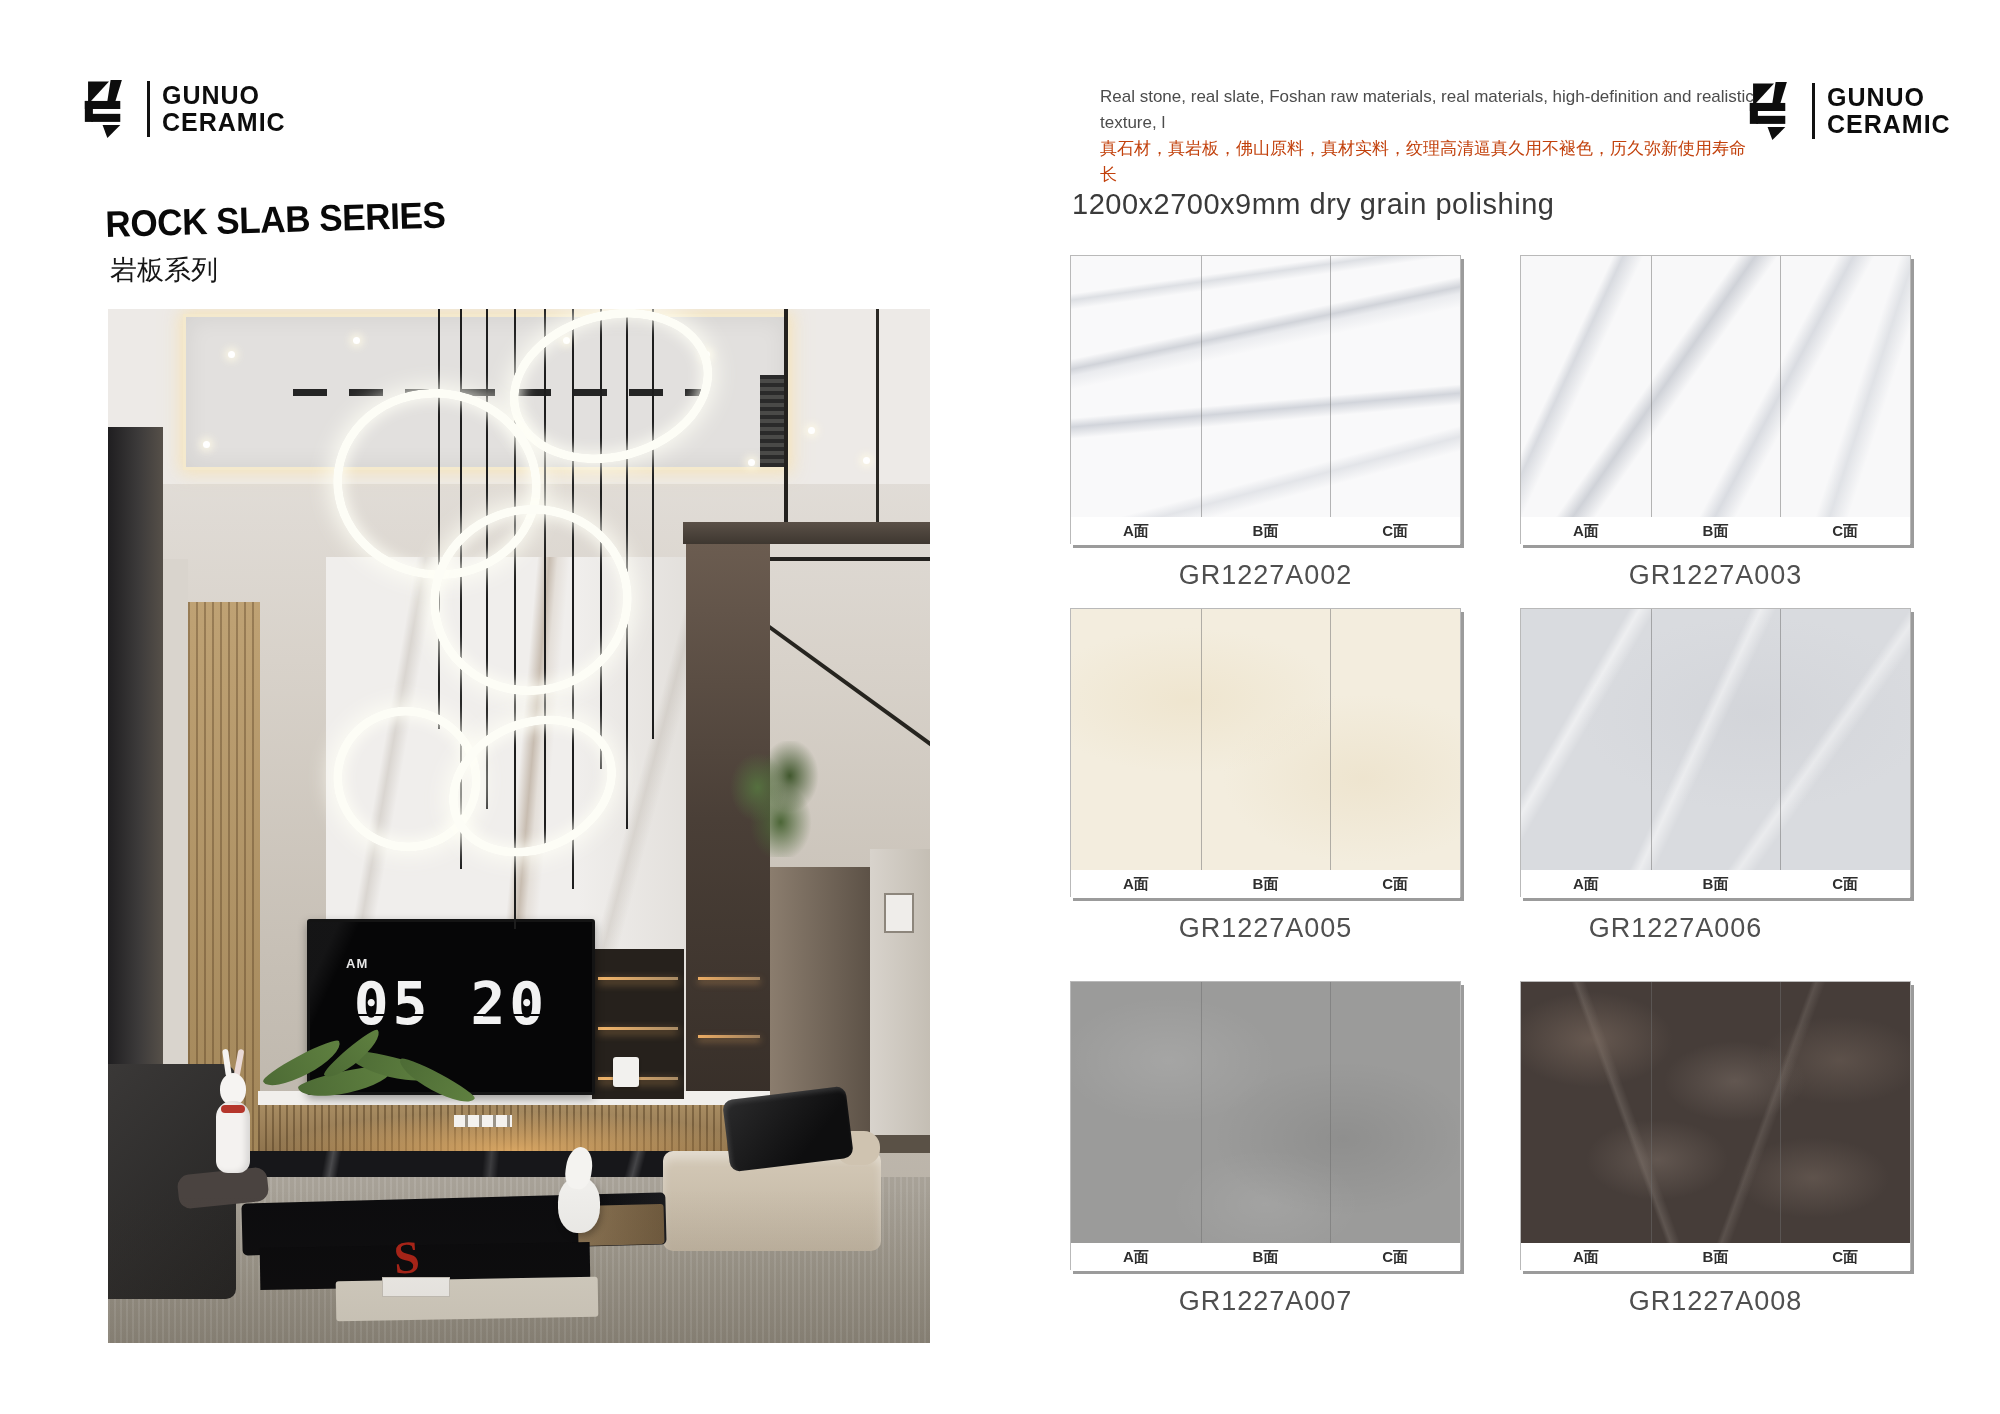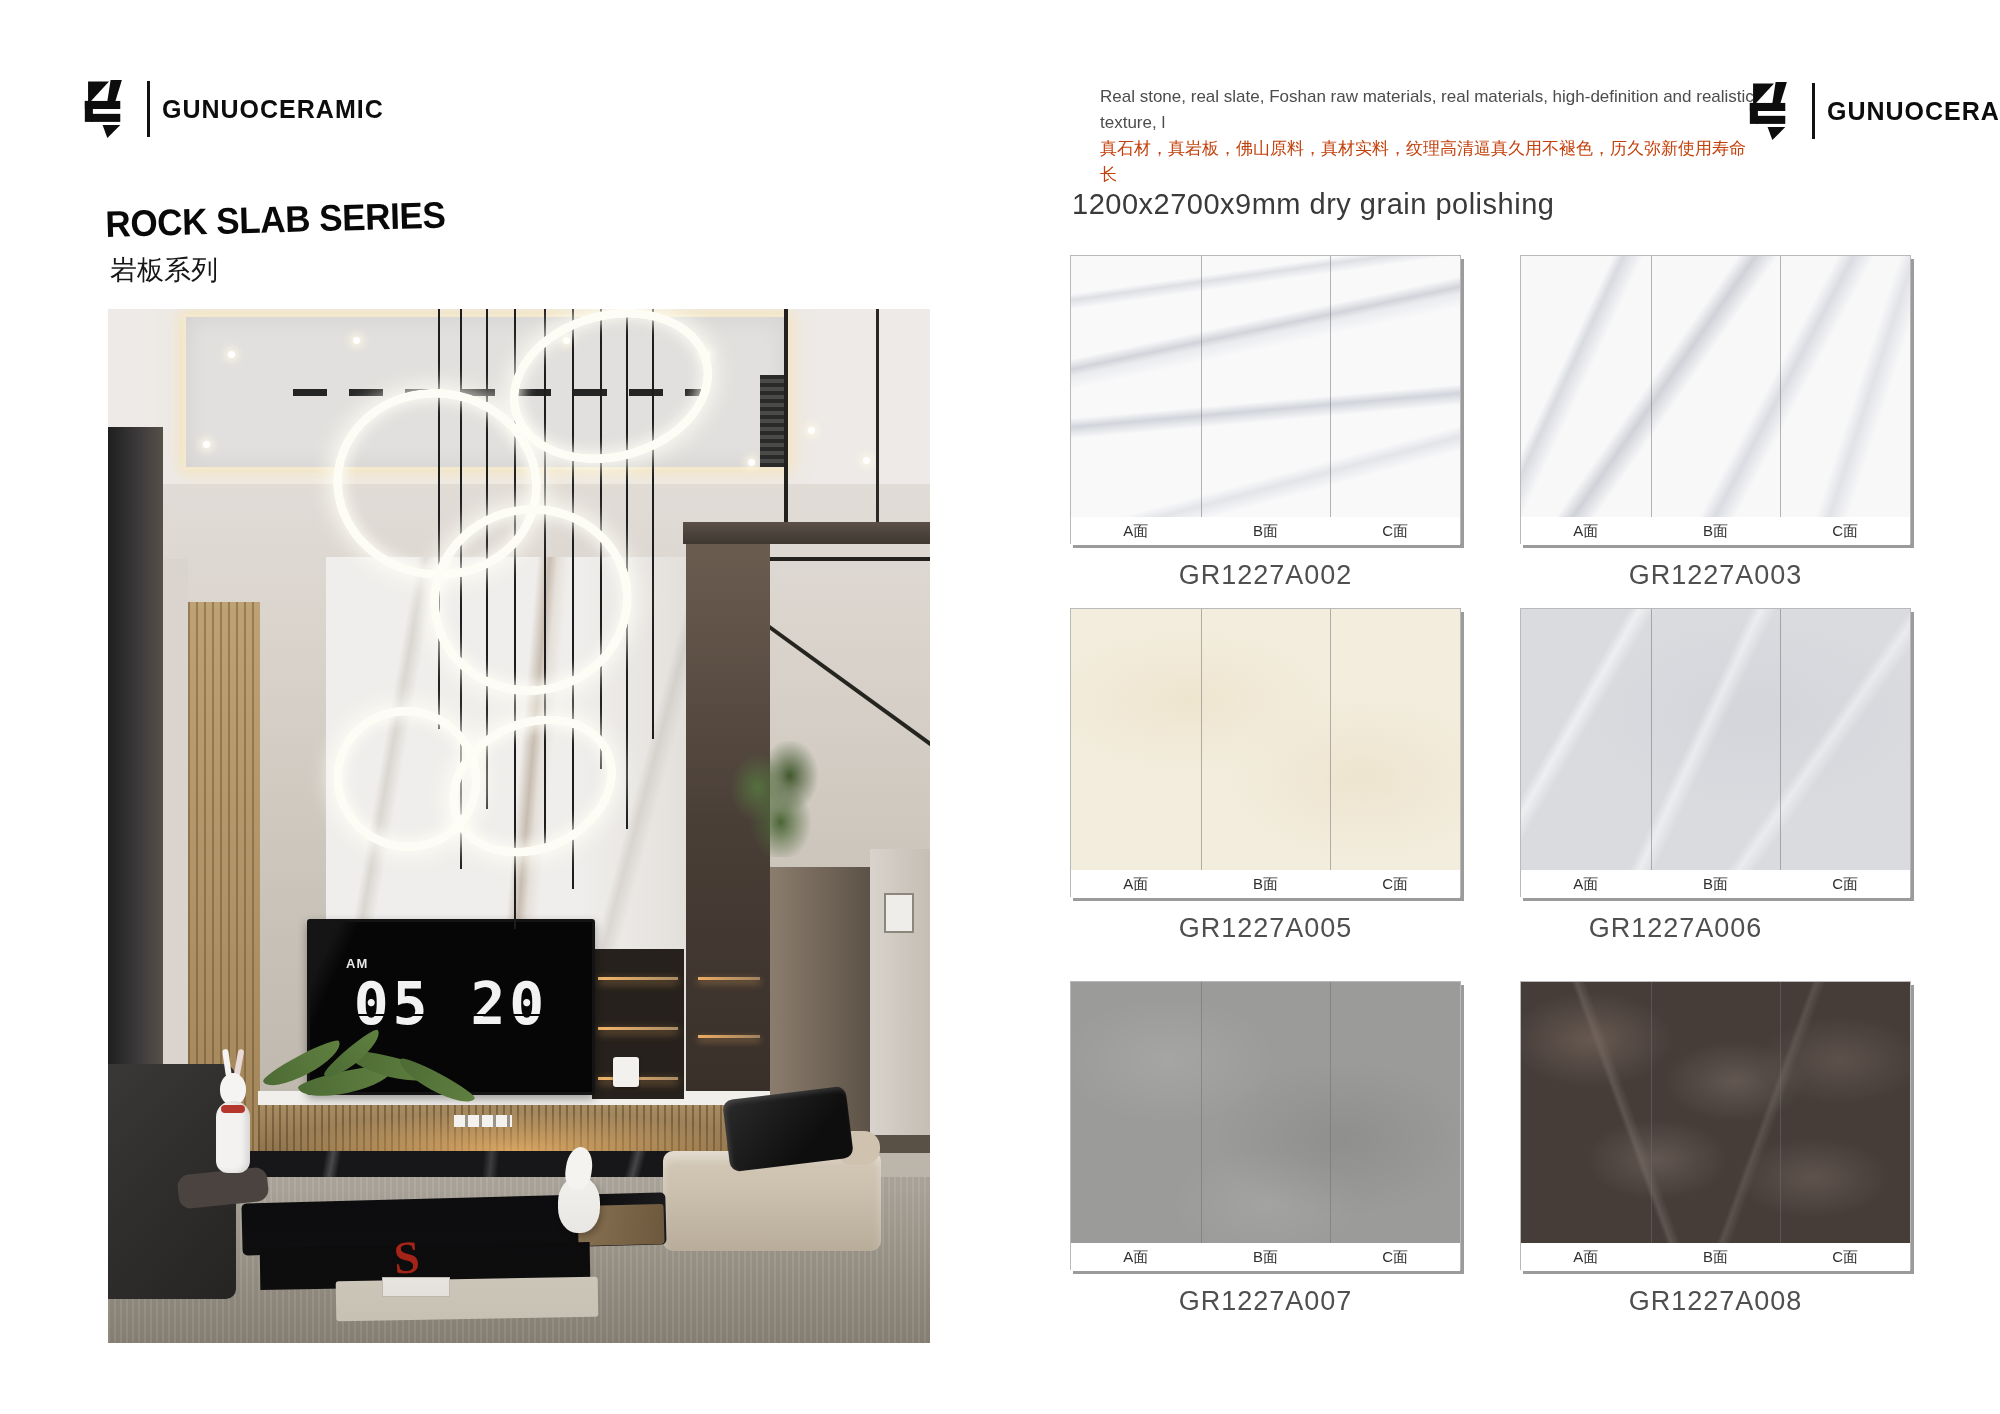--- a/index.html
+++ b/index.html
@@ -5,42 +5,42 @@
   html,body{margin:0;padding:0;background:#ffffff;}
   .page{position:relative;width:2000px;height:1414px;background:#fff;overflow:hidden;
         font-family:"Liberation Sans",sans-serif;color:#222;}
 
   
   .brand{position:absolute;display:flex;align-items:center;gap:12px;}
   .brand.left{left:83px;top:80px;}
   .brand.right{left:1748px;top:82px;}
   .brand .mark{width:52px;height:58px;}
   .brand .bar{width:3px;height:56px;background:#111;}
-  .brand .names{display:flex;flex-direction:row;justify-content:center;line-height:27px;}
+  .brand .names{display:flex;flex-direction:column;justify-content:center;line-height:27px;}
   .brand .names span{font-weight:bold;font-size:25px;letter-spacing:1px;color:#0d0d0d;}
 
   
   .series-en{position:absolute;left:106px;top:204px;font-size:37px;font-weight:bold;
              letter-spacing:-0.5px;color:#090909;transform:rotate(-1.6deg) scaleX(0.95);
              transform-origin:left bottom;white-space:nowrap;}
   .series-zh{position:absolute;left:110px;top:252px;font-size:27px;color:#161616;}
 
   
   .desc{position:absolute;left:1072px;top:84px;width:660px;font-size:17px;color:#4c4c4c;line-height:26px;margin-left:28px;}
   .desc .zh{color:#c2410c;}
   .spec-title{position:absolute;left:1072px;top:188px;font-size:29px;color:#3a3a3a;letter-spacing:0.5px;}
 
   
   .tile{position:absolute;width:391px;height:289px;background:#fff;border:1px solid #b9b9b9;
         box-shadow:3px 4px 0 rgba(88,88,88,.6);box-sizing:border-box;}
   .swatch{position:relative;width:100%;height:261px;overflow:hidden;}
   .swatch .div1,.swatch .div2{position:absolute;top:0;bottom:0;width:1px;background:rgba(110,110,110,.5);}
   .swatch .div1{left:33.3%;} .swatch .div2{left:66.6%;}
   .label-strip{display:flex;height:28px;background:#fff;align-items:center;}
-  .label-strip span{flex:1;text-align:center;font-size:15px;font-weight:normal;color:#2e2e2e;}
+  .label-strip span{flex:1;text-align:center;font-size:15px;font-weight:bold;color:#2e2e2e;}
   .code{position:absolute;width:391px;text-align:center;font-size:27px;color:#4f4f4f;letter-spacing:1px;}
 
   .f-white1{background:
     linear-gradient(172deg,transparent 12%,rgba(176,182,192,.38) 14%,transparent 17%),
     linear-gradient(168deg,transparent 30%,rgba(160,166,178,.45) 33%,rgba(190,195,205,.25) 35%,transparent 39%),
     linear-gradient(175deg,transparent 55%,rgba(170,176,188,.5) 58%,transparent 62%),
     linear-gradient(165deg,transparent 75%,rgba(185,190,200,.35) 78%,transparent 82%),#f9f9fa;}
   .f-white2{background:
     linear-gradient(115deg,transparent 18%,rgba(168,174,186,.4) 20%,transparent 24%),
     linear-gradient(125deg,transparent 38%,rgba(158,164,176,.45) 41%,transparent 45%),

